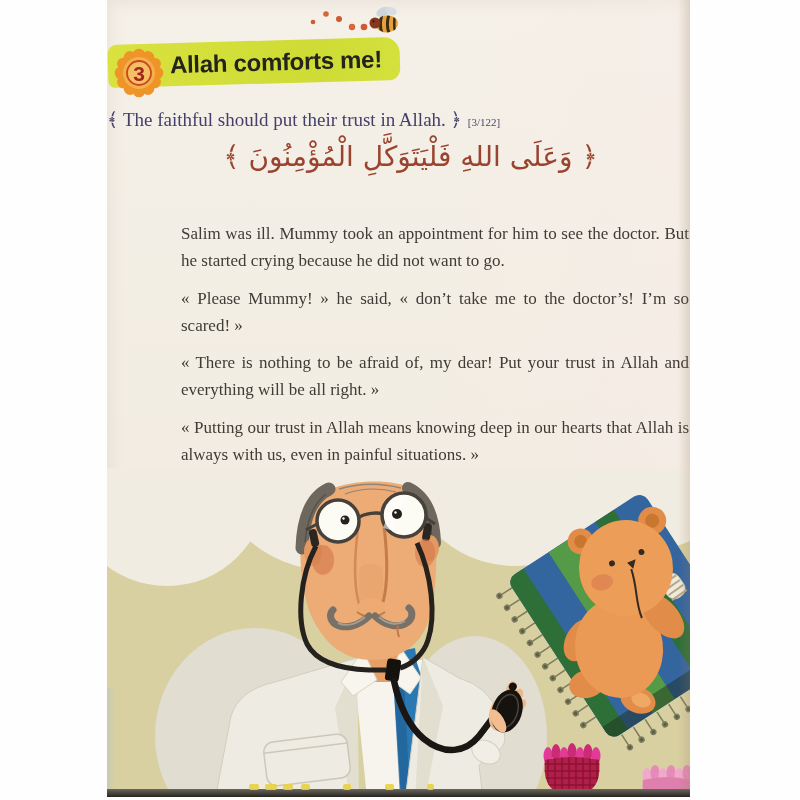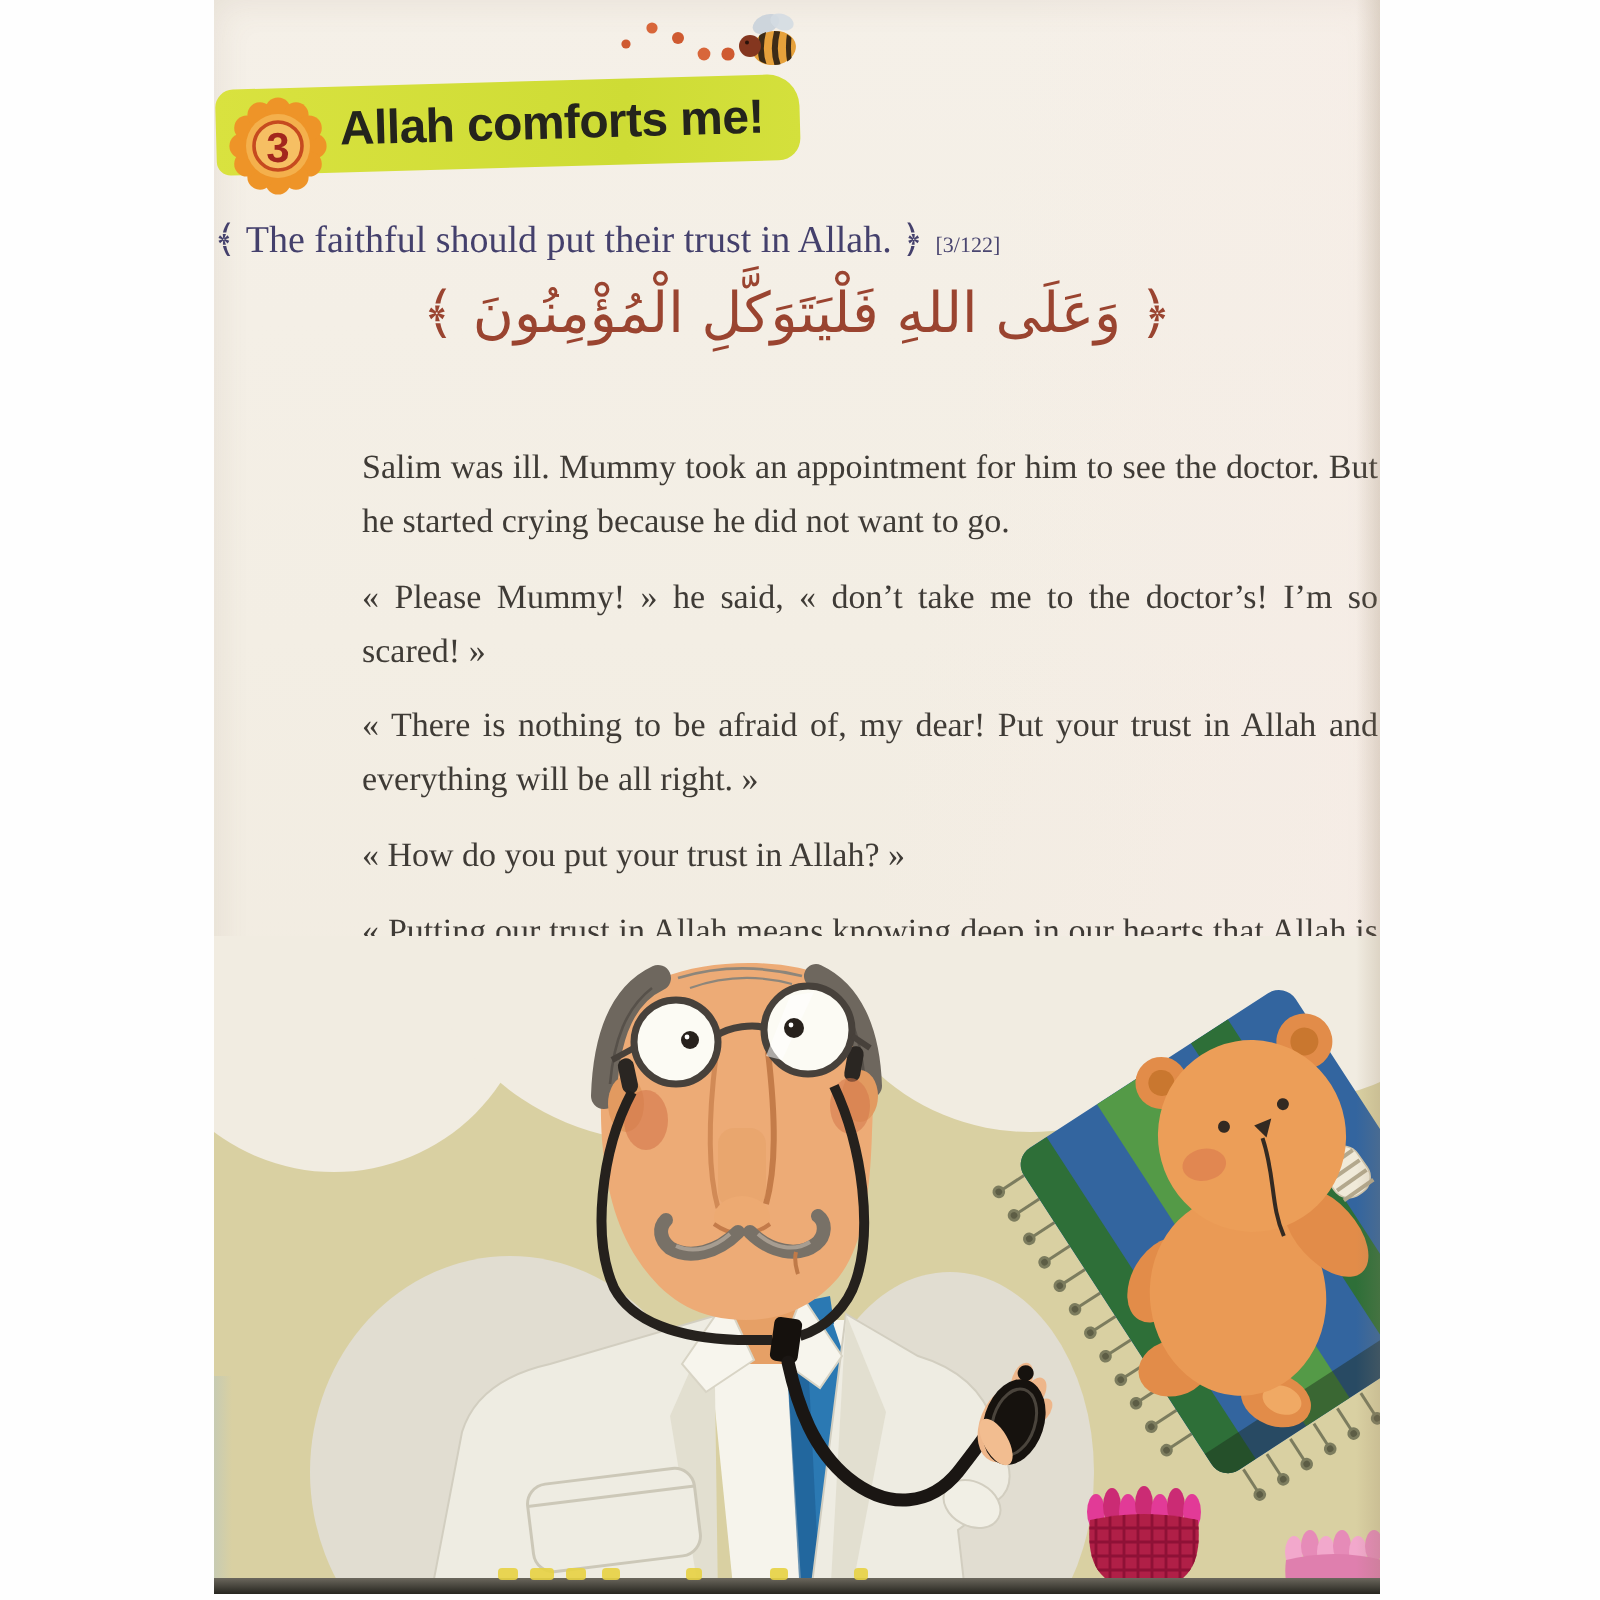--- a/index.html
+++ b/index.html
@@ -43,21 +43,21 @@
   }
   .badge-svg{position:absolute;left:3px;top:45px;width:58px;height:56px;z-index:3;}
 
   
   .verse-en{
     position:absolute;left:0;top:108px;width:100%;
     font-size:19px;color:#44406c;z-index:1;
   }
   .verse-en .ref{font-size:11px;color:#4a4670;margin-left:6px;}
   .verse-ar{
-    position:absolute;left:0;top:140px;width:100%;text-align:center;direction:rtl;
+    position:absolute;left:12px;top:140px;width:100%;text-align:center;direction:rtl;
     font-family:"DejaVu Sans", sans-serif;font-size:28px;color:#9a4430;z-index:1;
   }
 
   
   .story{
     position:absolute;left:74px;top:221px;width:508px;
     font-size:17px;line-height:1.58;color:#3f3b36;text-align:justify;z-index:1;
   }
   .story p{margin:0 0 11px 0;}
 
@@ -129,21 +129,20 @@
 
   <div class="verse-en">
     <span>﴾ The faithful should put their trust in Allah. ﴿</span><span class="ref">[3/122]</span>
   </div>
   <div class="verse-ar">﴿ وَعَلَى اللهِ فَلْيَتَوَكَّلِ الْمُؤْمِنُونَ ﴾</div>
 
   <div class="story">
     <p>Salim was ill. Mummy took an appointment for him to see the doctor. But he started crying because he did not want to go.</p>
     <p>« Please Mummy! » he said, « don’t take me to the doctor’s! I’m so scared! »</p>
     <p>« There is nothing to be afraid of, my dear! Put your trust in Allah and everything will be all right. »</p>
-    <p>« How do you put your trust in Allah? »</p>
     <p>« Putting our trust in Allah means knowing deep in our hearts that Allah is always with us, even in painful situations. »</p>
   </div>
 
   <svg class="illus" viewBox="0 0 583 330">
 
     <rect x="0" y="58" width="583" height="272" fill="#d9d0a2"></rect>
     <g fill="#f1ece1">
       <circle cx="60" cy="18" r="100"></circle>
       <circle cx="225" cy="-25" r="128"></circle>
       <circle cx="408" cy="-15" r="113"></circle>

